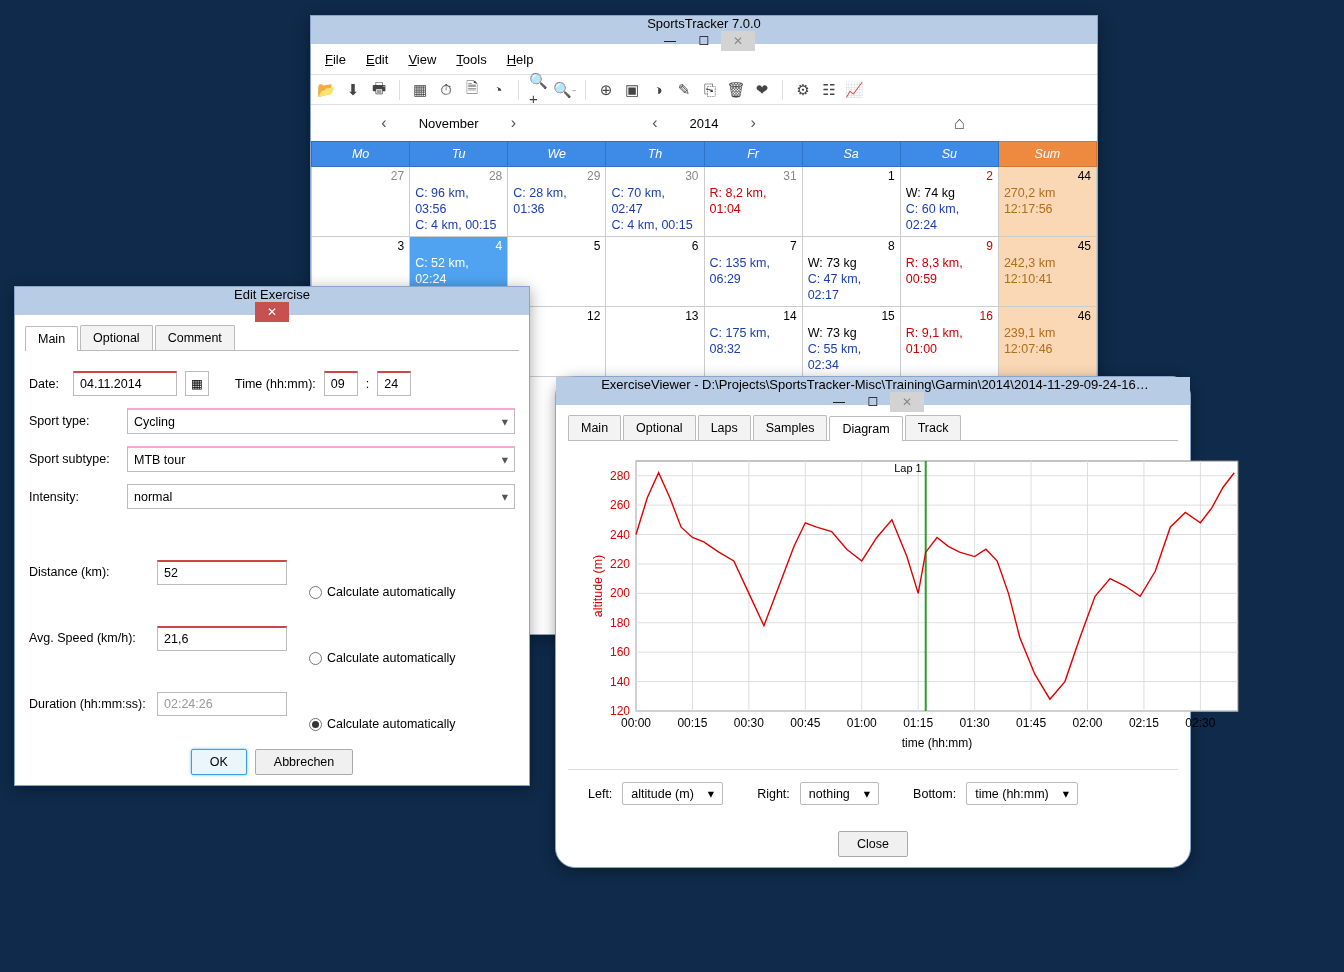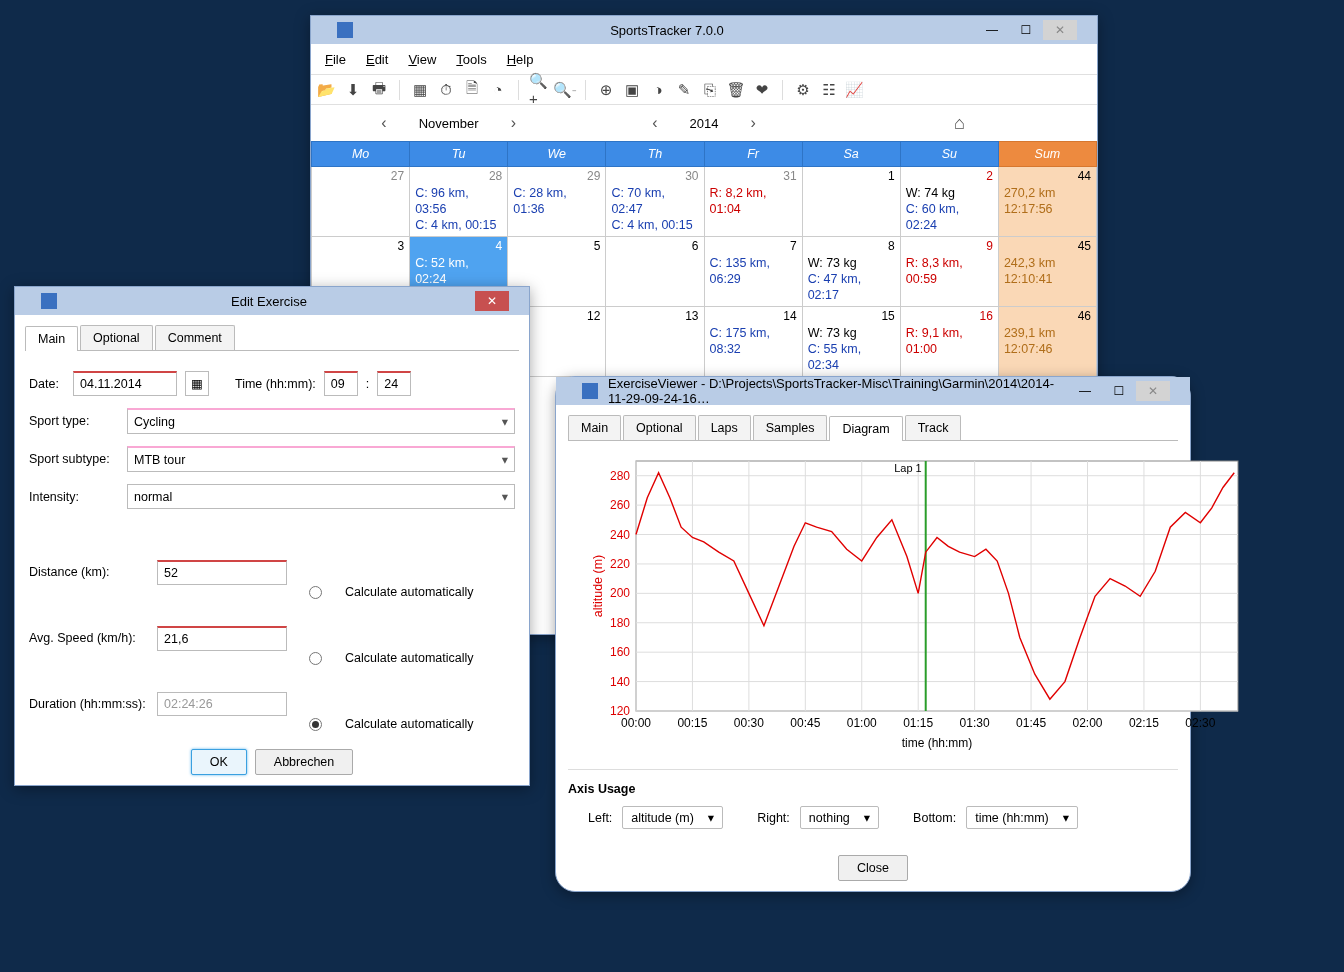--- a/index.html
+++ b/index.html
@@ -1,20 +1,20 @@
 <!DOCTYPE html>
 <html><head>
 <meta charset="utf-8">
 <style>
   * { box-sizing: border-box; margin:0; padding:0; }
   body { font-family: "Segoe UI", Tahoma, sans-serif; font-size:13px; background:#0f2a4a; width:1344px; height:972px; position:relative; overflow:hidden; color:#000; }
 
   .window { position:absolute; background:#fff; border:1px solid #8aa5cc; box-shadow:0 3px 14px rgba(0,0,0,0.35); }
 
-  .titlebar { height:28px; background:#b9cce6; display:flex; align-items:center; padding:0 20px; color:#000; }
+  .titlebar { height:28px; background:#b9cce6; display:flex; align-items:center; padding:0 8px; color:#000;flex-direction:column; }
   .titlebar .app-icon { width:16px; height:16px; background:#3a70c0; margin:0 6px; }
   .titlebar .title { flex:1; text-align:center; font-size:13px; }
   .titlebar .winbtns { display:flex; }
   .titlebar .winbtn { width:34px; height:20px; display:flex; align-items:center; justify-content:center; font-size:12px; }
   .winbtn.close { background:#c75050; color:#fff; }
   .winbtn.disabled { background:#d3d3d3; color:#888; }
 
   
   .menubar { height:31px; display:flex; align-items:center; padding:2px 6px; gap:4px; border-bottom:1px solid #e0e0e0; }
   .menubar span { padding:2px 8px; }
@@ -49,21 +49,21 @@
   .tabs{ display:flex; border-bottom:1px solid #bbb;align-items:flex-end;}
   .tabs .tab{ padding:5px 12px; border:1px solid #bbb; border-bottom:none; background:#f3f3f3; margin-right:2px; border-radius:2px 2px 0 0; font-size:12.5px;}
   .tabs .tab.active{ background:#fff; position:relative; top:1px;}
 
   .formrow{display:flex; align-items:center; margin:12px 0; gap:8px; font-size:12.5px;}
   .formrow label{ width:110px;}
   input.txt, .combo { border:1px solid #bbb; padding:4px 6px; font-size:12.5px; background:#fff; position:relative;}
   input.txt{border-top:2px solid #d04545;}
   .combo { display:flex; align-items:center; justify-content:space-between; border-top:2px solid #f9a8d4;}
   .combo .caret{color:#555;}
-  .radio{display:inline-flex;align-items:center;gap:23px;margin-top:40px;}
+  .radio{display:inline-flex;align-items:center;gap:5px;margin-top:40px;}
   .radio .dot{width:13px;height:13px;border:1px solid #777;border-radius:50%;display:inline-flex;align-items:center;justify-content:center;}
   .radio .dot.sel::after{content:"";width:7px;height:7px;background:#333;border-radius:50%;}
   .btnrow{display:flex;justify-content:center;gap:8px;margin-top:18px;}
   .btn{border:1px solid #aaa;background:#f0f0f0;padding:5px 18px;font-size:12.5px;border-radius:2px;}
   .btn.primary{border:1px solid #3aa0e0;background:#eaf5fc;box-shadow:0 0 3px #5fb6ec;}
   svg.chart{display:block;}
   .chartarea{padding:10px 20px;}
   .ylabel{fill:#d00;font-size:12.5px;}
   .lap{stroke:#2a9d2a;stroke-width:2;}
   .altline{stroke:#e00000;stroke-width:1.4;fill:none;}
@@ -430,21 +430,20 @@
           <text x="612.375" y="276" text-anchor="middle" font-size="12">02:30</text>
           <line class="lap" x1="337.71250000000003" x2="337.71250000000003" y1="10" y2="260"></line>
           <text x="333.71250000000003" y="21" text-anchor="end" font-size="11">Lap 1</text>
           <path class="altline" d="M48,83.52941176470588L59.2875,46.764705882352956L70.575,21.764705882352956L81.86250000000001,46.764705882352956L93.15,76.17647058823528L104.4375,86.47058823529412L115.72500000000001,90.88235294117646L130.775,101.1764705882353L145.825,110L160.875,142.3529411764706L175.925,174.70588235294116L190.975,135L206.025,95.29411764705881L217.3125,71.76470588235296L228.6,76.17647058823528L243.65,80.58823529411765L258.7,98.23529411764704L273.75,110L288.8,86.47058823529412L303.85,68.82352941176472L318.90000000000003,105.58823529411765L330.1875,142.3529411764706L337.71250000000003,101.1764705882353L349,86.47058823529412L360.2875,95.29411764705881L371.575,101.1764705882353L386.625,105.58823529411765L397.9125,98.23529411764704L409.2,110L420.4875,142.3529411764706L431.775,186.47058823529412L446.825,223.23529411764707L461.875,248.23529411764707L476.925,230.58823529411765L491.975,186.47058823529412L507.025,145.29411764705884L522.075,127.64705882352942L537.125,135L552.175,145.29411764705884L567.225,120.29411764705881L582.275,76.17647058823528L597.3249999999999,61.470588235294116L612.375,71.76470588235296L623.6625,57.05882352941177L634.9499999999999,36.470588235294116L646.2375000000001,21.764705882352956"></path>
           <text x="349" y="296" text-anchor="middle" font-size="12">time (hh:mm)</text>
           <text transform="translate(14,135) rotate(-90)" text-anchor="middle" class="ylabel">altitude (m)</text>
         </svg>
     </div>
 
     <hr class="hr">
-    <div class="axisusage">Axis Usage</div>
     <div class="usage-row">
       <label style="margin-left:20px;">Left:</label>
       <div class="small-combo">
           <span>altitude (m)</span>
           <span>▾</span>
         </div>
       <label style="margin-left:24px;">Right:</label>
       <div class="small-combo">
           <span>nothing</span>
           <span>▾</span>

